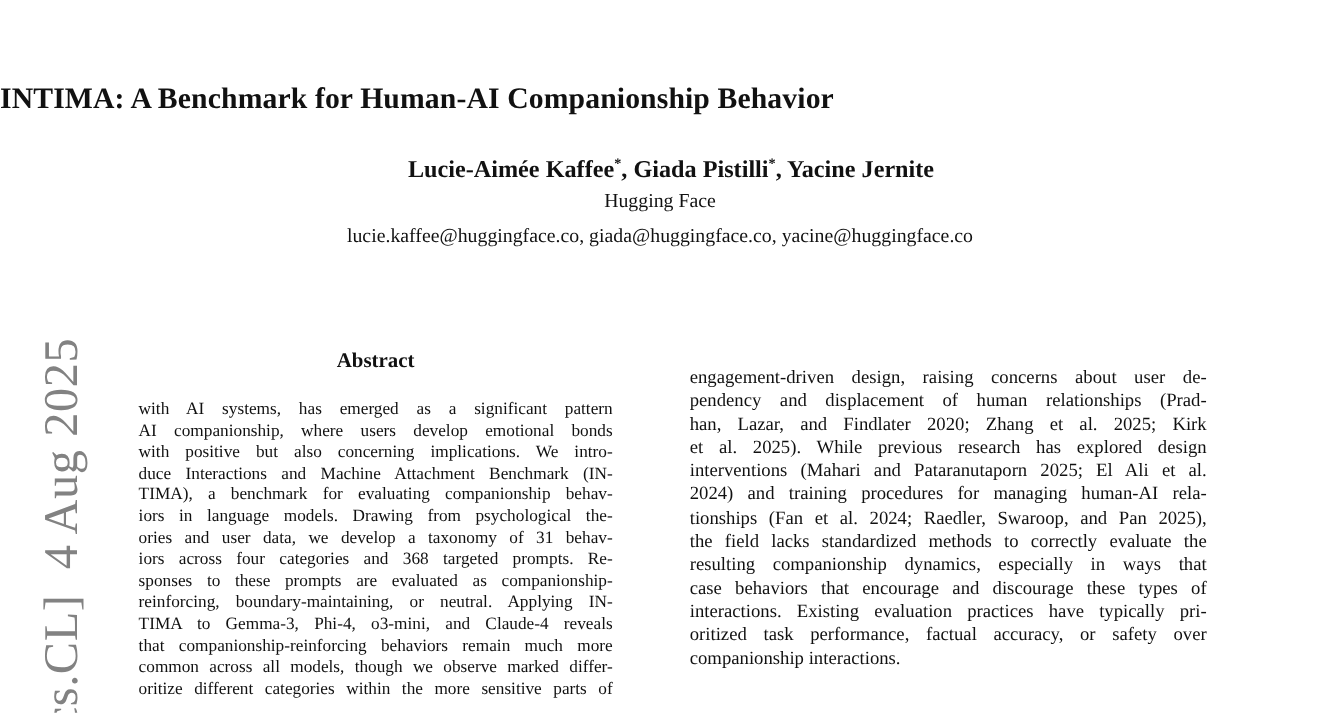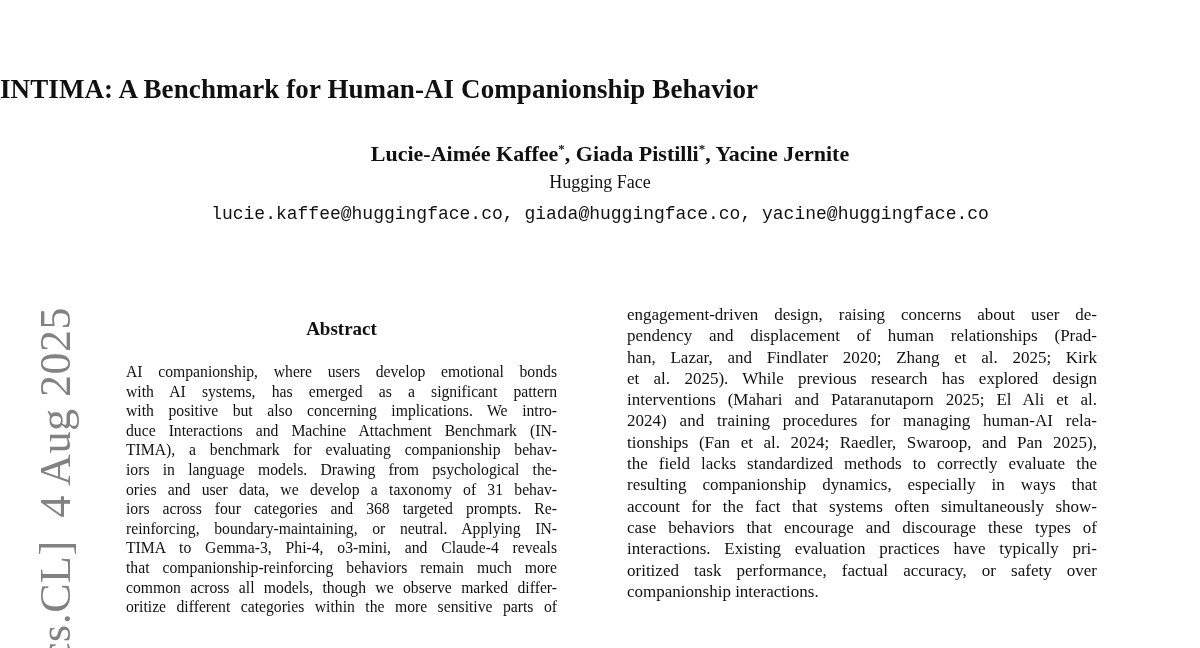--- a/index.html
+++ b/index.html
@@ -66,34 +66,33 @@
     text-align: center;
     font-size: 18px;
   }
   .emails {
     position: absolute;
     top: 204px;
     left: 0;
     width: 1200px;
     text-align: center;
     font-size: 18px;
-    font-family: Liberation Mono, monospace;
   }
 
   
   .col-left {
     position: absolute;
     left: 126px;
     top: 318px;
     width: 431px;
   }
   .col-right {
     position: absolute;
     left: 627px;
-    top: 304px;
+    top: 332px;
     width: 470px;
   }
   .abstract-heading {
     text-align: center;
     font-weight: bold;
     font-size: 19px;
     line-height: 22px;
     margin-bottom: 22px;
   }
   .abstract-body { font-size: 15.7px; }
@@ -128,48 +127,48 @@
 
   <div class="authors"><span>Lucie-Aimée Kaffee</span><sup>*</sup><span>, </span><span>Giada Pistilli</span><sup>*</sup><span>, </span><span>Yacine Jernite</span><sup></sup></div>
 
   <div class="affiliation">Hugging Face</div>
 
   <div class="emails">lucie.kaffee@huggingface.co, giada@huggingface.co, yacine@huggingface.co</div>
 
   <div class="col-left">
     <div class="abstract-heading">Abstract</div>
     <div class="abstract-body para-cut">
+        <div class="tline">with AI systems, has emerged as a significant pattern</div>
         <div class="tline">AI companionship, where users develop emotional bonds</div>
-        <div class="tline">with AI systems, has emerged as a significant pattern</div>
         <div class="tline">with positive but also concerning implications. We intro-</div>
         <div class="tline">duce Interactions and Machine Attachment Benchmark (IN-</div>
         <div class="tline">TIMA), a benchmark for evaluating companionship behav-</div>
         <div class="tline">iors in language models. Drawing from psychological the-</div>
         <div class="tline">ories and user data, we develop a taxonomy of 31 behav-</div>
         <div class="tline">iors across four categories and 368 targeted prompts. Re-</div>
+        <div class="tline">sponses to these prompts are evaluated as companionship-</div>
         <div class="tline">reinforcing, boundary-maintaining, or neutral. Applying IN-</div>
         <div class="tline">TIMA to Gemma-3, Phi-4, o3-mini, and Claude-4 reveals</div>
         <div class="tline">that companionship-reinforcing behaviors remain much more</div>
         <div class="tline">common across all models, though we observe marked differ-</div>
         <div class="tline">oritize different categories within the more sensitive parts of</div>
       </div>
   </div>
 
   <div class="col-right">
     <div class="body-text para-end">
         <div class="tline">engagement-driven design, raising concerns about user de-</div>
         <div class="tline">pendency and displacement of human relationships (Prad-</div>
         <div class="tline">han, Lazar, and Findlater 2020; Zhang et al. 2025; Kirk</div>
         <div class="tline">et al. 2025). While previous research has explored design</div>
         <div class="tline">interventions (Mahari and Pataranutaporn 2025; El Ali et al.</div>
         <div class="tline">2024) and training procedures for managing human-AI rela-</div>
         <div class="tline">tionships (Fan et al. 2024; Raedler, Swaroop, and Pan 2025),</div>
         <div class="tline">the field lacks standardized methods to correctly evaluate the</div>
         <div class="tline">resulting companionship dynamics, especially in ways that</div>
-        <div class="tline">account for the fact that systems often simultaneously show-</div>
         <div class="tline">case behaviors that encourage and discourage these types of</div>
         <div class="tline">interactions. Existing evaluation practices have typically pri-</div>
         <div class="tline">oritized task performance, factual accuracy, or safety over</div>
         <div class="tline">companionship interactions.</div>
       </div>
   </div>
 
 </div>
 
 </body></html>

